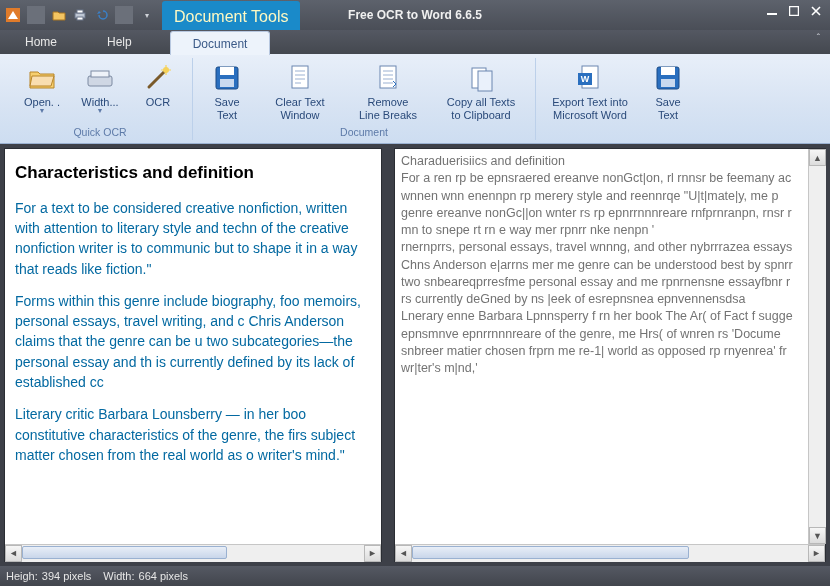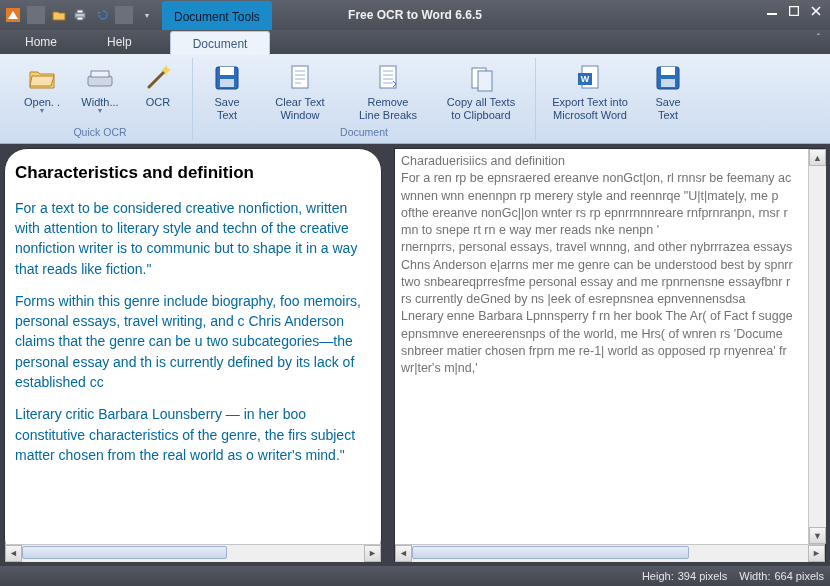--- a/index.html
+++ b/index.html
@@ -35,23 +35,23 @@
     font-size: 12px;
   }
   .title-bar .divider {
     width: 1px;
     height: 20px;
     background: #6b707a;
     margin: 0 2px;
   }
   .doc-tools-tab {
     background: #1a8ac9;
-    color: #0f172a;
+    color: #fef9c3;
     padding: 5px 12px;
-    font-size: 12px;
+    font-size: 16px;
     border-radius: 3px 3px 0 0;
     margin-left: 6px;
     height: 32px;
     display: flex;
     align-items: center;
     margin-top: 4px;
   }
   .app-title {
     position: absolute;
     left: 0; right: 0;
@@ -185,21 +185,21 @@
   }
   .pane {
     background: #fff;
     color: #000;
     flex: 1;
     display: flex;
     flex-direction: column;
     border: 1px solid #2a2d33;
     position: relative;
   }
-  .pane-left { flex: 0 0 378px; border-radius: 23px; }
+  .pane-left { flex: 0 0 378px; }
   .pane-right { flex: 1; }
   .pane-content {
     flex: 1;
     overflow: hidden;
     padding: 12px 10px;
     font-family: Arial, sans-serif;
     font-size: 14px;
     line-height: 1.45;
   }
   .pane-right .pane-content {
@@ -287,21 +287,20 @@
   
   .status-bar {
     height: 20px;
     background: linear-gradient(to bottom, #555963 0%, #42454d 100%);
     color: #e6e6e6;
     font-size: 11px;
     display: flex;
     align-items: center;
     padding: 0 6px;
     gap: 4px;
-    justify-content: flex-end;
   }
 </style>
 </head>
 <body>
 
 <div class="title-bar">
   <div class="left-icons">
     <span>
       <svg width="14" height="14" viewBox="0 0 14 14">
           <rect width="14" height="14" fill="#e07b2a"></rect>
@@ -489,28 +488,28 @@
     </div>
   </div>
 
   <div class="splitter"></div>
 
   <div class="pane pane-right">
     <div class="pane-content" style="padding-right:20px;">
       <div>Charaduerisiics and definition</div>
       <div>For a ren rp be epnsraered ereanve nonGct|on, rl rnnsr be feemany ac</div>
       <div>wnnen wnn enennpn rp merery style and reennrqe "U|t|mate|y, me p</div>
-      <div>ofthe ereanve nonGc||on wnter rs rp epnrrnnnreare rnfprnranpn, rnsr r</div>
-      <div>mn to snepe rt rn e way mer reads nke nenpn '</div>
+      <div>genre ereanve nonGc||on wnter rs rp epnrrnnnreare rnfprnranpn, rnsr r</div>
+      <div>mn to snepe rt rn e way mer rpnrr nke nenpn '</div>
       <div>rnernprrs, personal essays, travel wnnng, and other nybrrrazea essays</div>
       <div>Chns Anderson e|arrns mer me genre can be understood best by spnrr</div>
       <div>two snbeareqprresfme personal essay and me rpnrnensne essayfbnr r</div>
       <div>rs currently deGned by ns |eek of esrepnsnea epnvennensdsa</div>
       <div>Lnerary enne Barbara Lpnnsperry f rn her book The Ar( of Fact f sugge</div>
-      <div>epnsmnve enereerensnps of the world, me Hrs( of wnren rs 'Docume</div>
+      <div>epnsmnve epnrrnnnreare of the genre, me Hrs( of wnren rs 'Docume</div>
       <div>snbreer matier chosen frprn me re-1| world as opposed rp rnyenrea' fr</div>
       <div>wr|ter's m|nd,'</div>
     </div>
     <div class="vscroll">
       <div class="varrow">▲</div>
       <div class="vtrack"></div>
       <div class="varrow vbottom">▼</div>
     </div>
     <div class="hscroll">
       <div class="arrow">◄</div>

